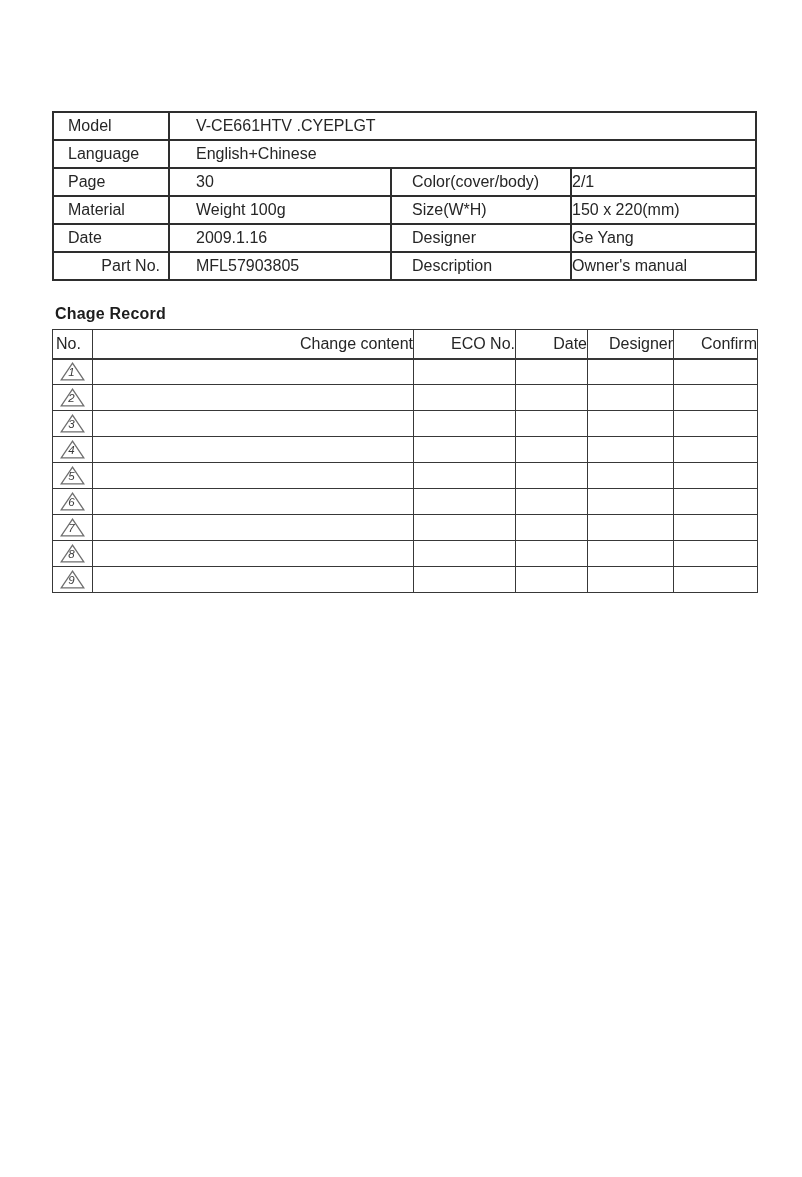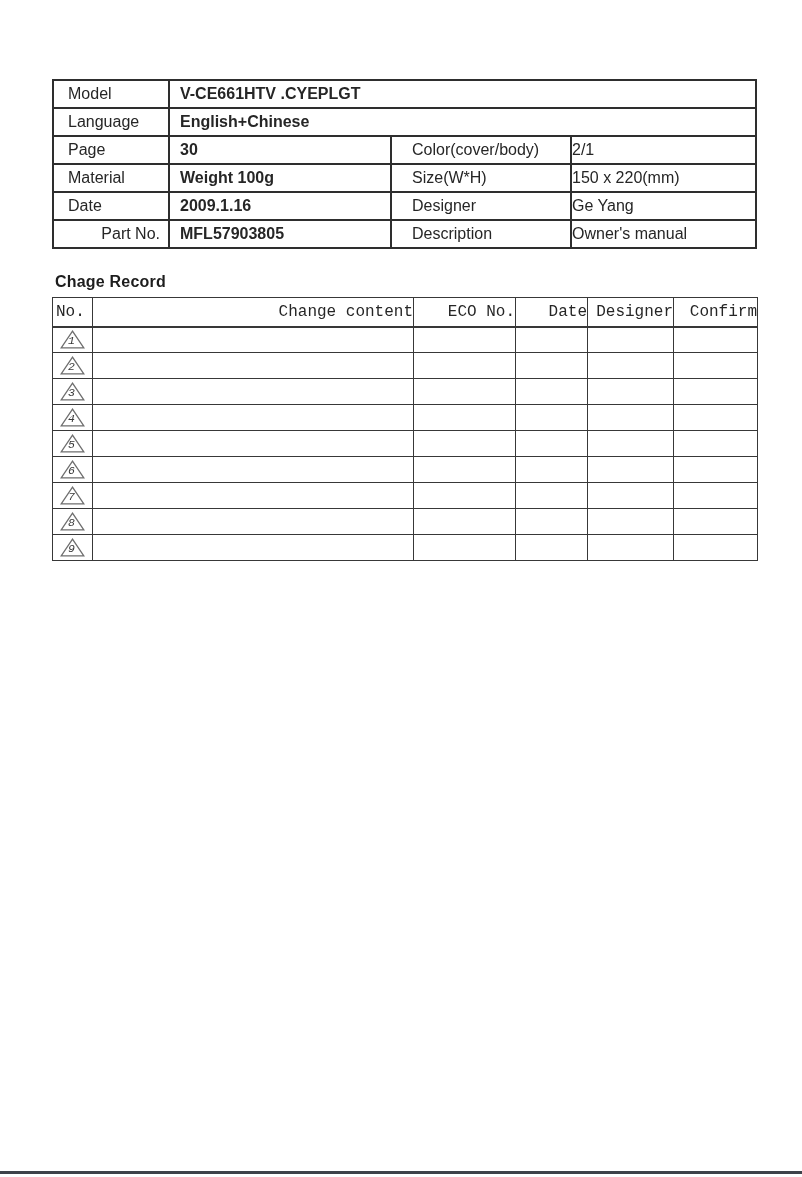--- a/index.html
+++ b/index.html
@@ -4,52 +4,52 @@
 <style>
   * { margin: 0; padding: 0; box-sizing: border-box; }
   html, body {
     width: 802px; height: 1177px;
     background: #ffffff;
     font-family: "Liberation Sans", "DejaVu Sans", sans-serif;
     color: #222;
     position: relative;
     overflow: hidden;
   }
-  .page { position: relative; width: 802px; height: 938px; background: #fff; }
+  .page { position: relative; width: 802px; height: 938px; background: #fff; margin-top: 32px; }
 
   
   .spec-table-wrap { position: absolute; left: 52px; top: 79px; width: 703px; }
   table.spec {
     border-collapse: collapse; table-layout: fixed; width: 100%;
   }
   table.spec td {
     border: 2px solid #2e2e2e;
     height: 28px;
     font-size: 16px;
     color: #262626;
     padding: 0 4px 0 12px;
     white-space: nowrap;
     overflow: hidden;
     vertical-align: middle;
   }
   table.spec td.lbl { padding-left: 14px; }
   table.spec td.lbl-right { text-align: right; padding-right: 8px; }
-  table.spec td.val { padding-left: 10px; font-weight: bold; }
+  table.spec td.val { padding-left: 26px; }
   table.spec td.lbl2 { padding-left: 20px; }
   table.spec td.val2 { padding-left: 0; }
 
   
   .cr-title {
     position: absolute; left: 55px; top: 273px;
     font-size: 16px; font-weight: bold; color: #1d1d1d;
     letter-spacing: 0.2px;
   }
   .cr-table-wrap { position: absolute; left: 52px; top: 297px; width: 705px; }
   table.cr {
-    border-collapse: collapse; table-layout: fixed; width: 100%; font-family: Liberation Mono, monospace;
+    border-collapse: collapse; table-layout: fixed; width: 100%;
   }
   table.cr th, table.cr td {
     border: 1.5px solid #383838;
     font-weight: normal;
     font-size: 16px;
     color: #262626;
     vertical-align: middle;
     overflow: hidden;
     white-space: nowrap;
   }

